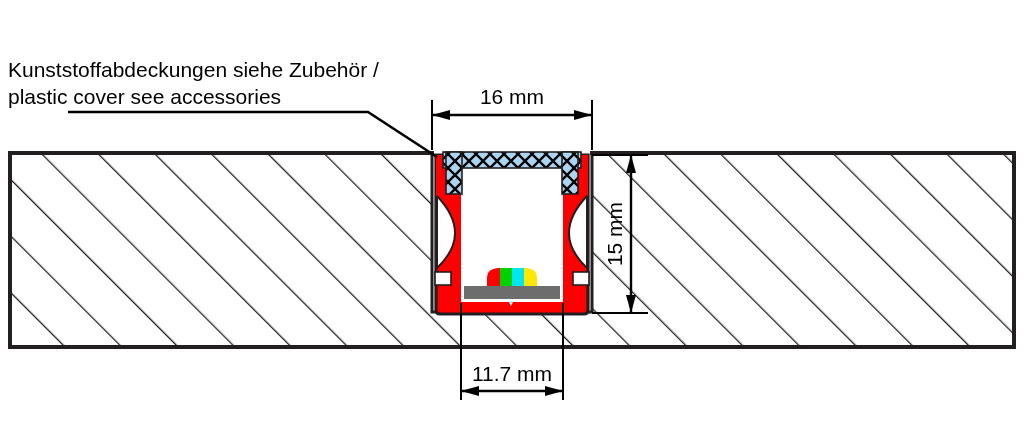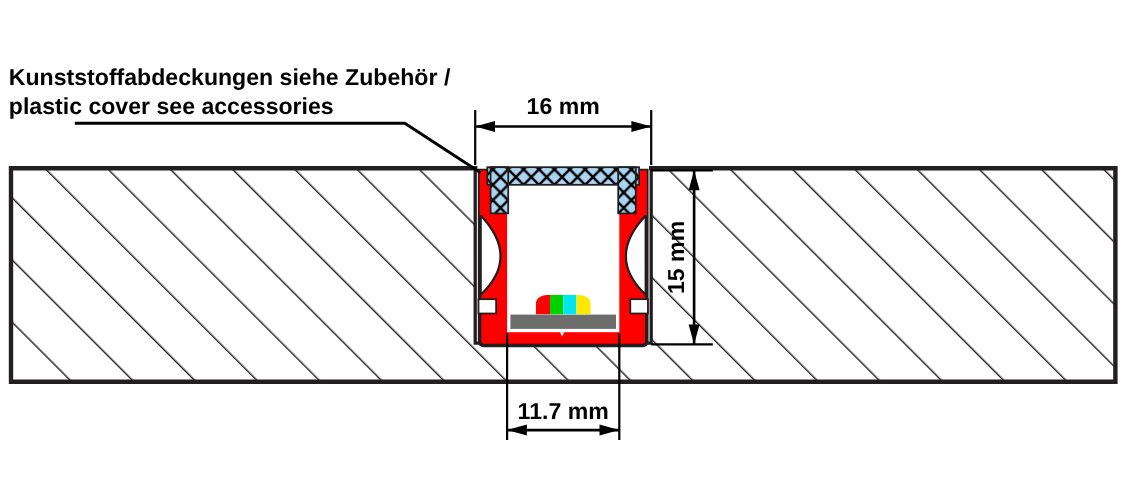--- a/index.html
+++ b/index.html
@@ -13,21 +13,20 @@
     font-family: "Liberation Sans", sans-serif;
     overflow: hidden;
     position: relative;
   }
   #drawing-root {
     position: absolute;
     left: 0;
     top: 0;
     width: 1024px;
     height: 445px;
-    font-weight: bold;
   }
   svg.drawing {
     display: block;
     width: 1024px;
     height: 445px;
   }
   text {
     font-family: "Liberation Sans", sans-serif;
     fill: #000000;
   }

